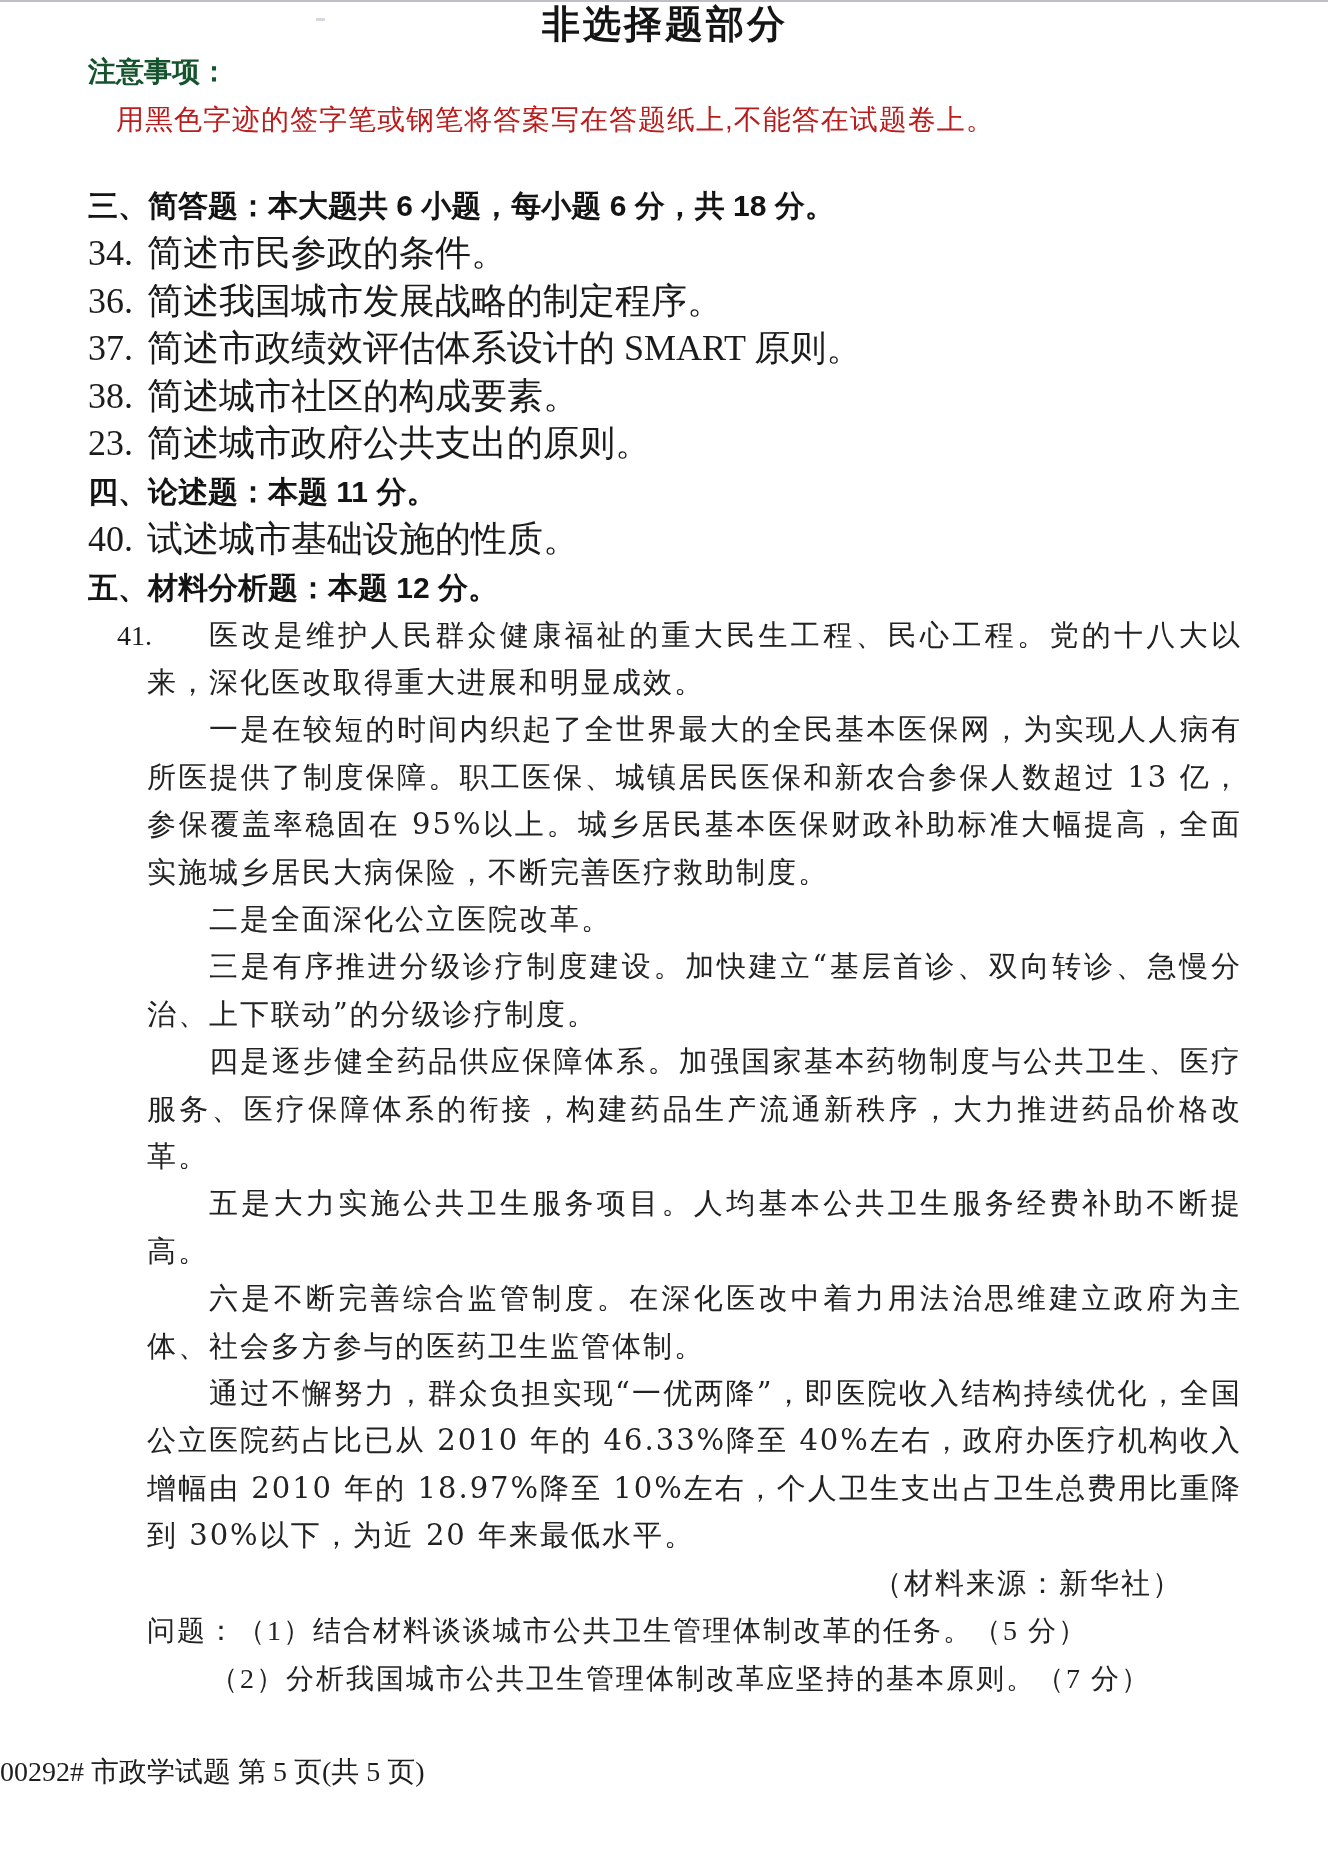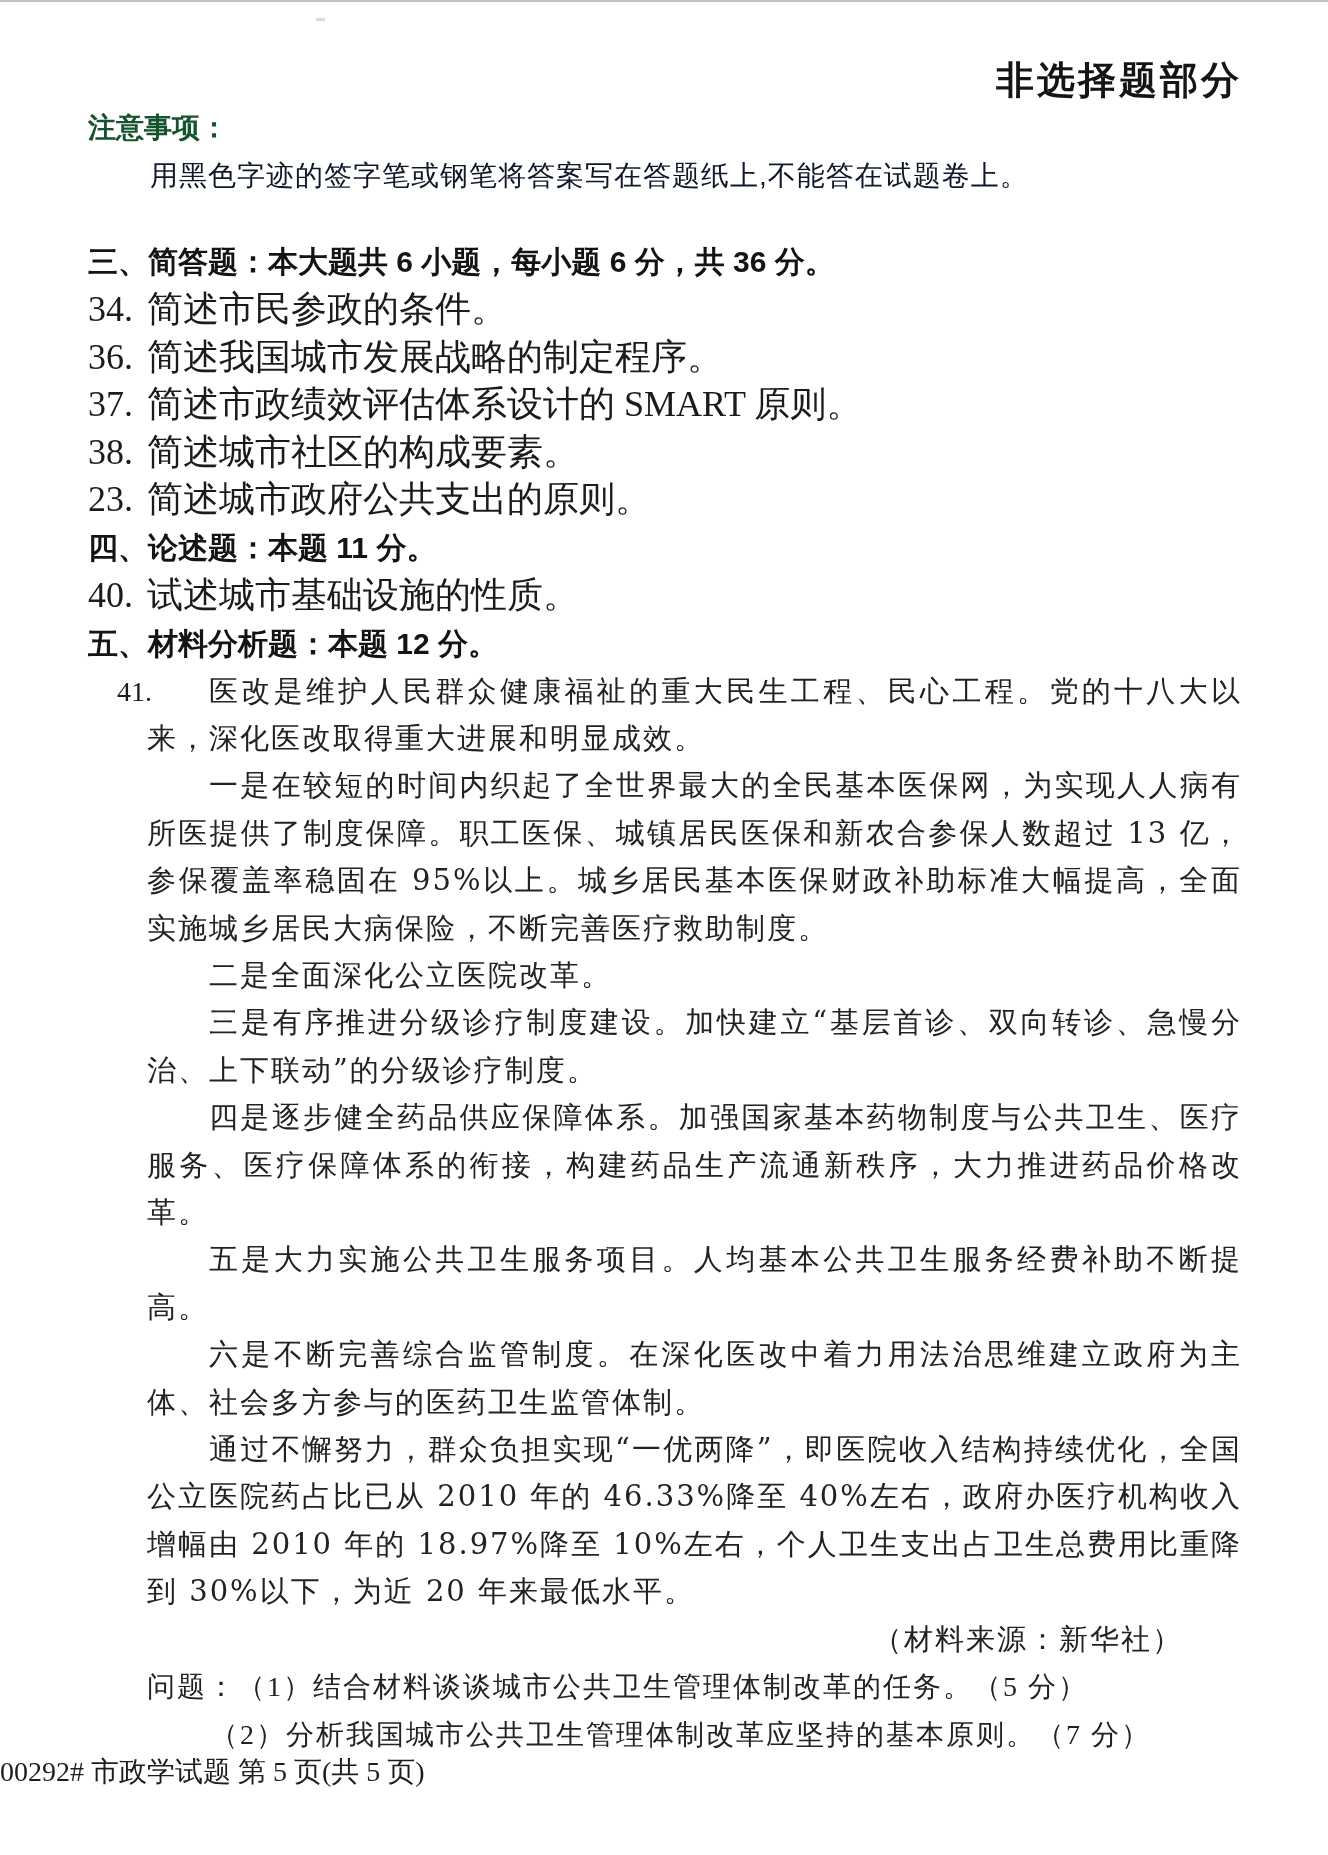--- a/index.html
+++ b/index.html
@@ -29,40 +29,39 @@
   }
   .content {
     position: relative;
     margin: 0 86px 0 88px; 
   }
   
   .hei { font-family: "Liberation Sans", sans-serif; }
 
   .page-title {
     margin: 0;
-    padding-top: 56px;
-    text-align: right;
+    text-align: center;
     font-size: 38px;
     line-height: 48px;
     font-weight: bold;
     letter-spacing: 3px;
     color: #151515;
   }
   .notice-label {
     font-size: 28px;
     line-height: 48px;
     font-weight: bold;
     color: #14532d;
   }
   .notice-text {
-    margin-left: 62px;
+    margin-left: 28px;
     font-size: 28px;
     line-height: 48px;
     letter-spacing: 1px;
-    color: #0f172a;
+    color: #b91c1c;
   }
   .section-heading {
     font-size: 30px;
     line-height: 48px;
     font-weight: bold;
     color: #141414;
   }
   .sec3-heading { margin-top: 38px; }
 
   
@@ -132,21 +131,21 @@
 <div class="top-edge"></div>
 <div class="speck-1"></div>
 
 <div class="content">
 
   <h1 class="page-title hei">非选择题部分</h1>
 
   <div class="notice-label hei">注意事项：</div>
   <div class="notice-text hei">用黑色字迹的签字笔或钢笔将答案写在答题纸上,不能答在试题卷上。</div>
 
-  <div class="section-heading sec3-heading hei">三、简答题：本大题共 6 小题，每小题 6 分，共 36 分。</div>
+  <div class="section-heading sec3-heading hei">三、简答题：本大题共 6 小题，每小题 6 分，共 18 分。</div>
 
   <div class="q-row">
     <span class="q-num">34.</span><span>简述市民参政的条件。</span>
   </div>
   <div class="q-row">
     <span class="q-num">36.</span><span>简述我国城市发展战略的制定程序。</span>
   </div>
   <div class="q-row">
     <span class="q-num">37.</span><span>简述市政绩效评估体系设计的 SMART 原则。</span>
   </div>

